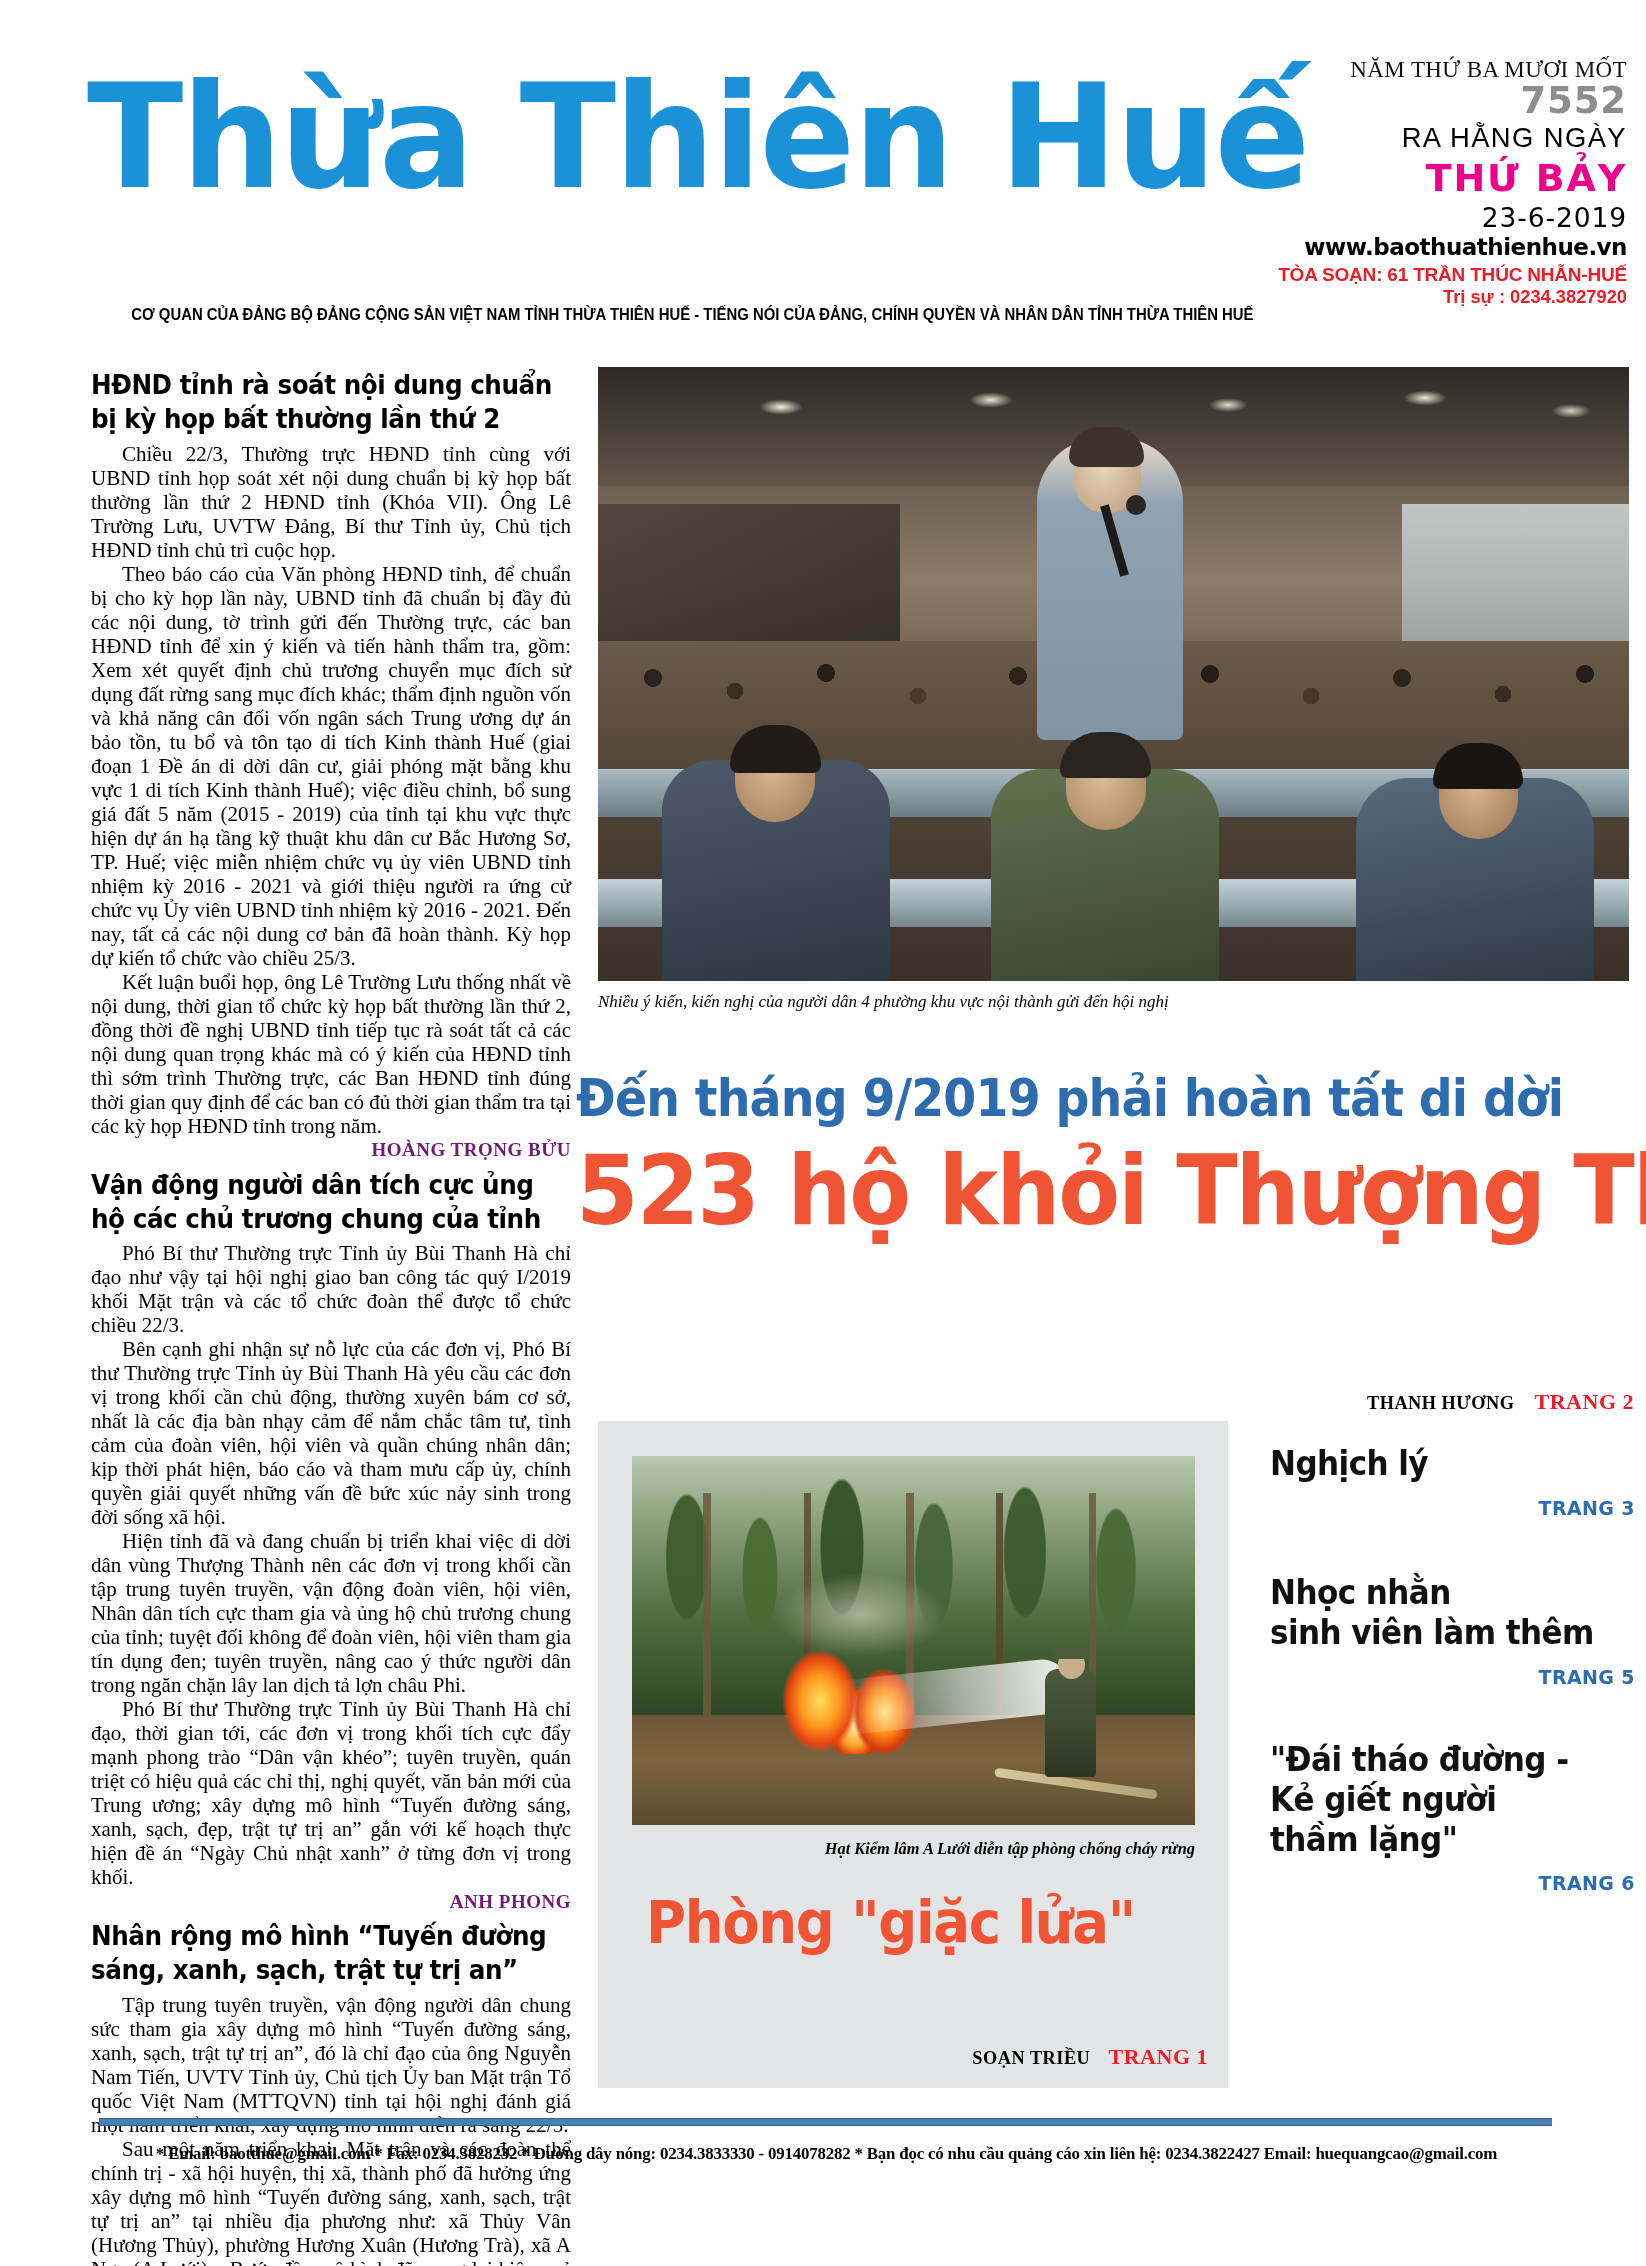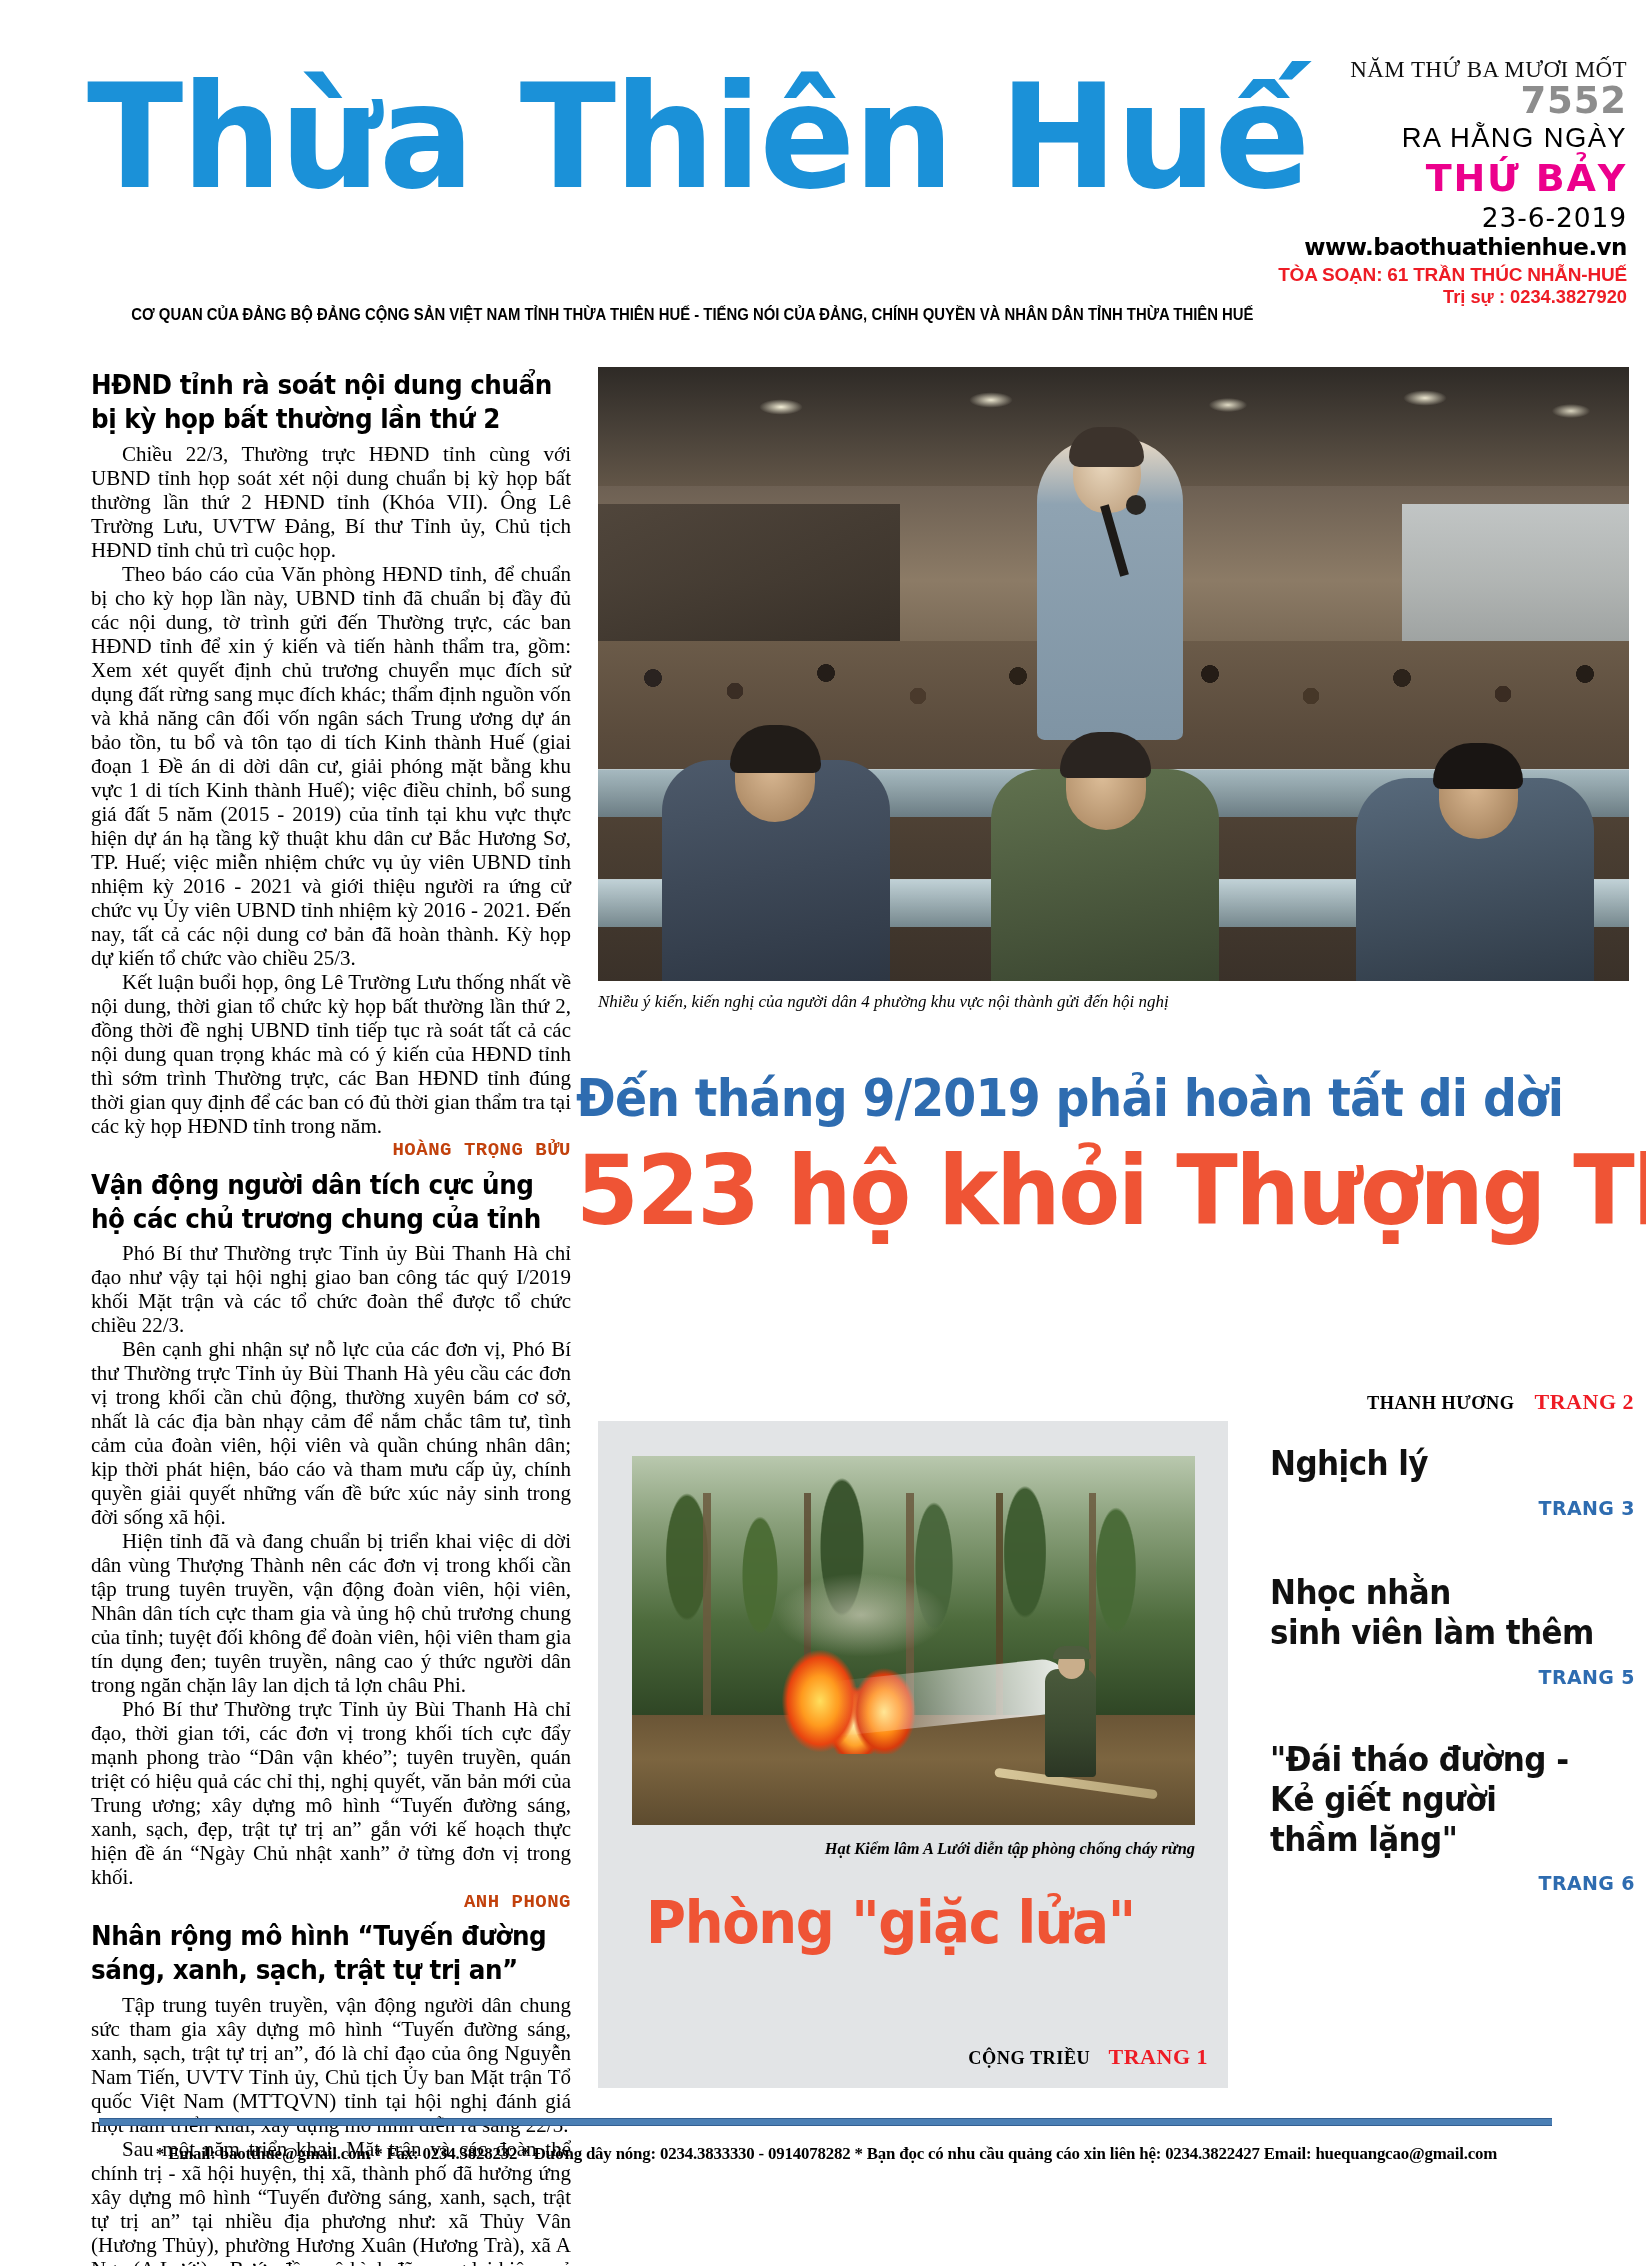--- a/index.html
+++ b/index.html
@@ -157,26 +157,26 @@
     font-family: "Liberation Serif", serif;
     font-size: 21px;
     line-height: 24px;
     color: #000;
     text-align: justify;
     text-indent: 31px;
     hyphens: none;
   }
 
   .art-byline {
-    font-family: Liberation Mono, monospace;
+    font-family: Liberation Serif, serif;
     font-weight: bold;
     font-size: 19px;
     text-align: right;
     letter-spacing: 0.5px;
-    color: #c2410c;
+    color: #701a75;
     margin-top: 1.8px;
     margin-bottom: 6.4px;
   }
 
   
   .photo1-wrap {
     position: absolute;
     left: 598px;
     top: 367px;
     width: 1031px;
@@ -655,21 +655,21 @@
       <div class="p2-fire"></div>
       <div class="p2-waterjet"></div>
       <div class="p2-hose"></div>
       <div class="p2-firefighter"></div>
       <div class="p2-ff-head"></div>
       <div class="p2-ff-hat"></div>
     </div>
     <div class="photo2-caption">Hạt Kiểm lâm A Lưới diễn tập phòng chống cháy rừng</div>
     <div class="photo2-headline">Phòng "giặc lửa"</div>
     <div class="photo2-credit">
-      <span class="p2c-author">CỘNG TRIỀU</span>
+      <span class="p2c-author">SOẠN TRIỀU</span>
       <span class="p2c-page">TRANG 1</span>
     </div>
   </div>
 
   <div class="teasers">
 
     <div class="teaser t1">
       <div class="teaser-title">Nghịch lý</div>
       <div class="teaser-page">TRANG 3</div>
     </div>

